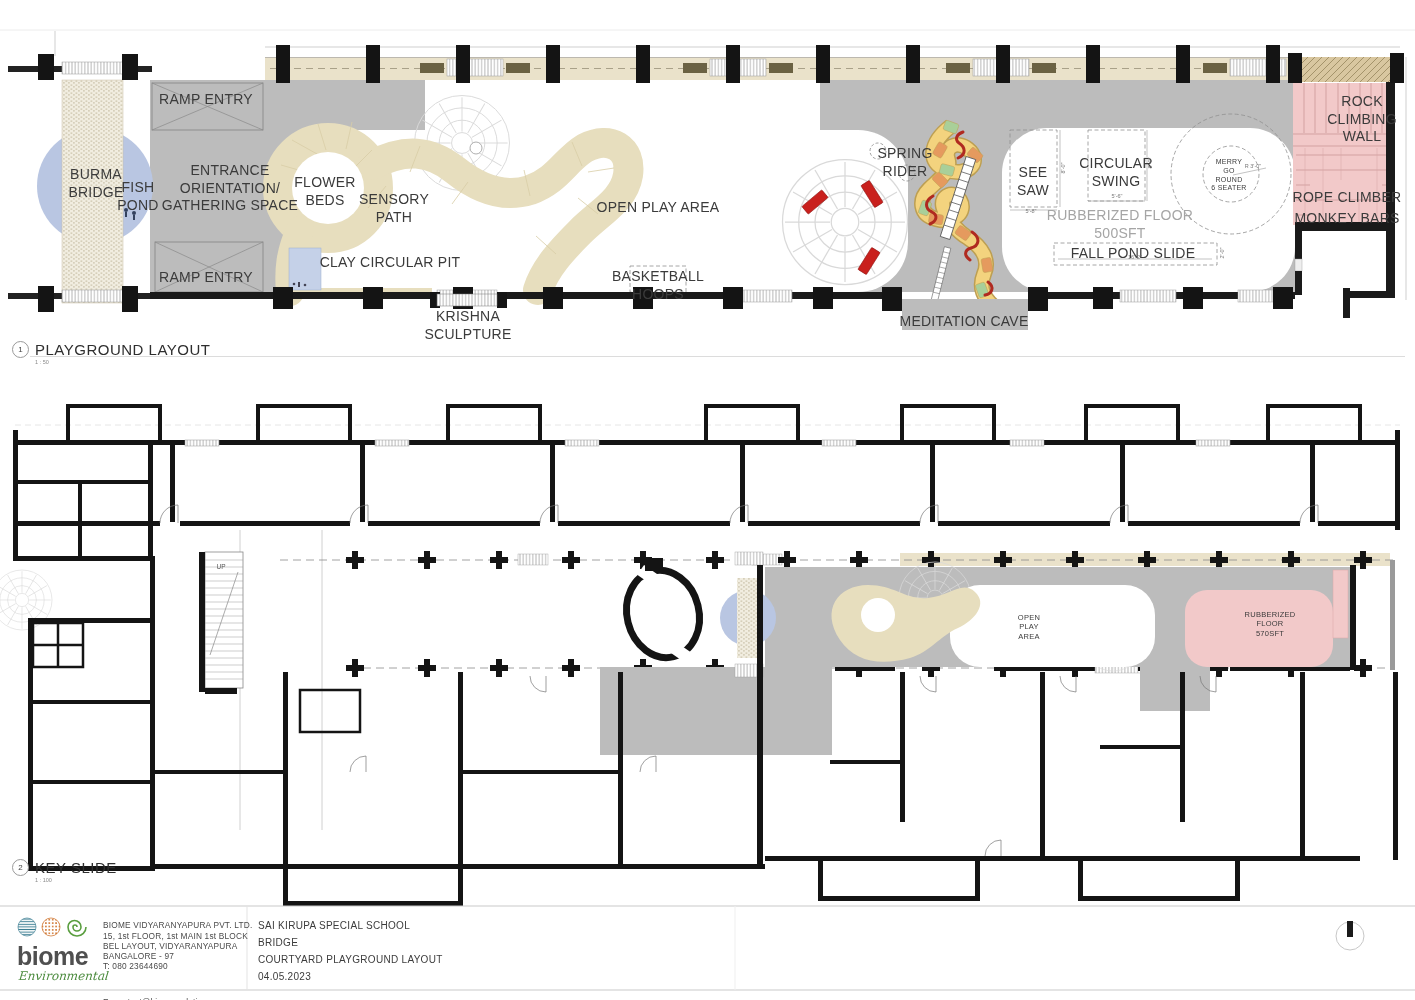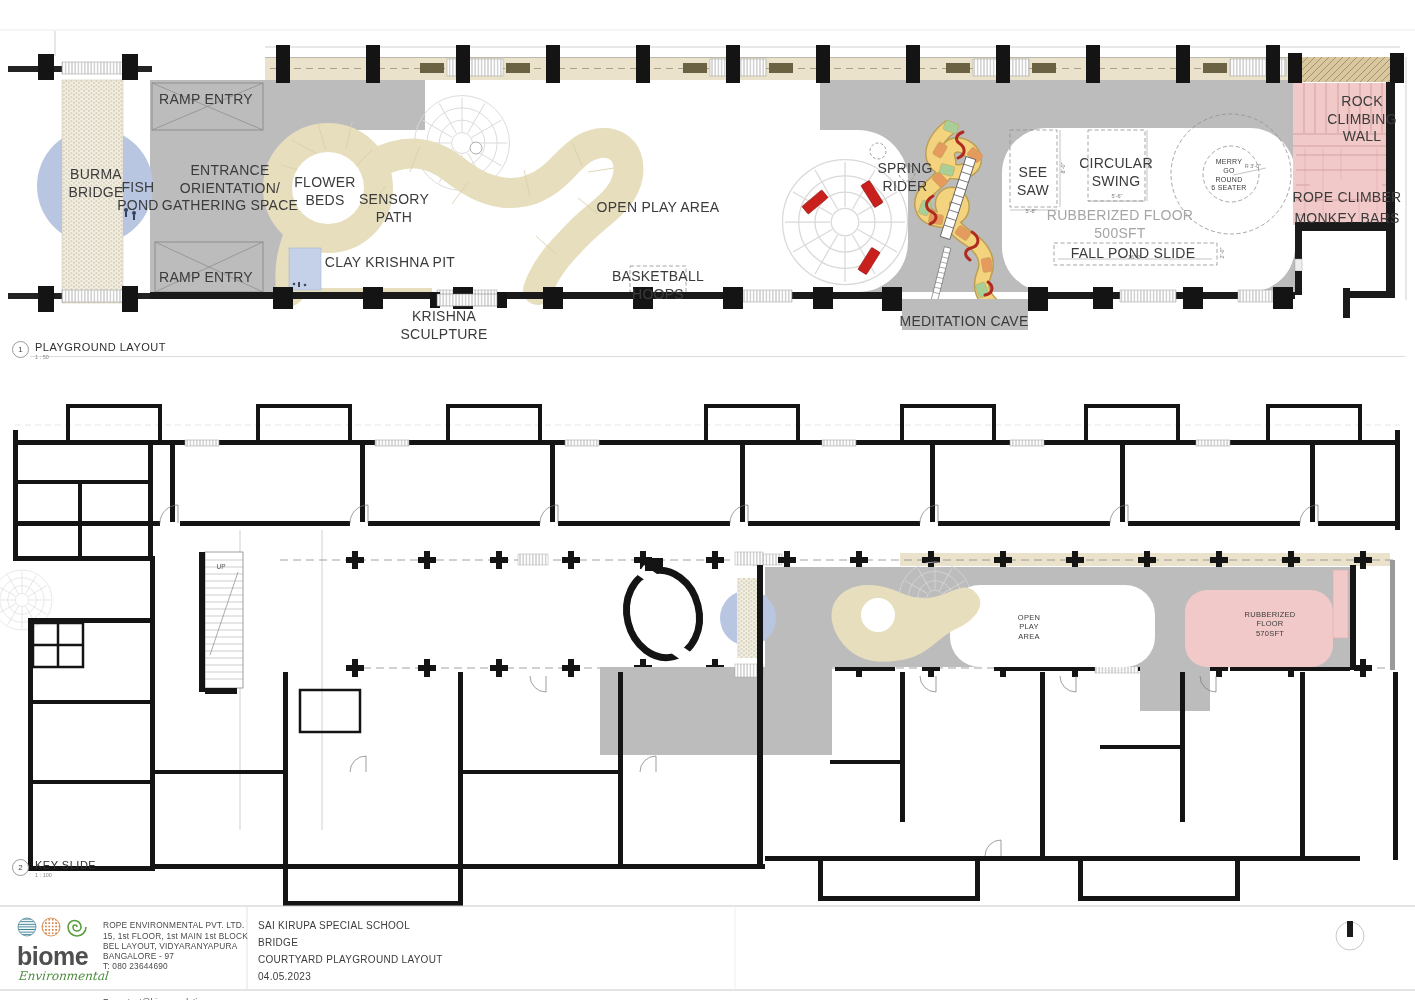--- a/index.html
+++ b/index.html
@@ -11,21 +11,21 @@
   .lbl.nowrap{white-space:nowrap;}
   .lbl.gray{color:#a5a5a5;}
   .lbl.sm{font-size:7px;}
   .lbl.kp{font-size:7.5px;}
   .dim{position:absolute;font-size:5.5px;color:#787878;white-space:nowrap;
        transform:translate(-50%,-50%);}
   .dim.vert{transform:translate(-50%,-50%) rotate(-90deg);}
   .callout{position:absolute;display:flex;align-items:flex-start;gap:6px;}
   .callout .num{width:15px;height:15px;border:1px solid #9a9a9a;border-radius:50%;
         font-size:8px;color:#444;display:flex;align-items:center;justify-content:center;background:#fff;}
-  .callout .t{font-size:11px;letter-spacing:.5px;color:#2e2e2e;}
+  .callout .t{font-size:15px;letter-spacing:.5px;color:#2e2e2e;}
   .callout .s{font-size:5.5px;color:#8a8a8a;margin-top:1px;}
   .rule{position:absolute;background:#dcdcdc;height:1px;}
   .tb-line{position:absolute;left:103px;font-size:8.3px;letter-spacing:.2px;color:#4a4a4a;white-space:nowrap;}
   .proj-line{position:absolute;left:258px;font-size:10px;letter-spacing:.3px;color:#3c3c3c;white-space:nowrap;}
   .biome-word{position:absolute;left:17px;top:944px;font-size:25px;font-weight:bold;color:#4f4f4f;
         letter-spacing:-.5px;line-height:1;}
   .biome-script{position:absolute;left:19px;top:969px;font-size:12px;font-style:italic;color:#4a8a3c;
         font-family:"DejaVu Serif",serif;transform:skewX(-6deg);}
 </style>
 </head>
@@ -575,27 +575,27 @@
 POND</div>
 <div class="lbl nowrap" style="left:206px;top:91px">RAMP ENTRY</div>
 <div class="lbl" style="left:230px;top:162px">ENTRANCE
 ORIENTATION/
 GATHERING SPACE</div>
 <div class="lbl nowrap" style="left:206px;top:269px">RAMP ENTRY</div>
 <div class="lbl" style="left:325px;top:174px">FLOWER
 BEDS</div>
 <div class="lbl" style="left:394px;top:191px">SENSORY
 PATH</div>
-<div class="lbl nowrap" style="left:390px;top:254px">CLAY KRISHNA PIT</div>
-<div class="lbl" style="left:444px;top:308px">KRISHNA
+<div class="lbl nowrap" style="left:390px;top:254px">CLAY CIRCULAR PIT</div>
+<div class="lbl" style="left:468px;top:308px">KRISHNA
 SCULPTURE</div>
 <div class="lbl nowrap" style="left:658px;top:199px">OPEN PLAY AREA</div>
 <div class="lbl" style="left:658px;top:268px">BASKETBALL
 HOOPS</div>
-<div class="lbl" style="left:905px;top:160px">SPRING
+<div class="lbl" style="left:905px;top:145px">SPRING
 RIDER</div>
 <div class="lbl nowrap" style="left:964px;top:313px">MEDITATION CAVE</div>
 <div class="lbl" style="left:1033px;top:164px">SEE
 SAW</div>
 <div class="lbl" style="left:1116px;top:155px">CIRCULAR
 SWING</div>
 <div class="lbl gray" style="left:1120px;top:207px">RUBBERIZED FLOOR
 500SFT</div>
 <div class="lbl nowrap" style="left:1133px;top:245px">FALL POND SLIDE</div>
 <div class="lbl sm" style="left:1229px;top:158px">MERRY
@@ -635,21 +635,21 @@
 <div class="callout" style="left:12px;top:859px">
   <div class="num">2</div>
   <div>
     <div class="t">KEY SLIDE</div>
     <div class="s">1 : 100</div>
   </div>
 </div>
 
 <div class="biome-word">biome</div>
 <div class="biome-script">Environmental</div>
-<div class="tb-line" style="top:920px">ROPE  ENVIRONMENTAL PVT. LTD.</div>
+<div class="tb-line" style="top:920px">BIOME  VIDYARANYAPURA PVT. LTD.</div>
 <div class="tb-line" style="top:931px">15, 1st FLOOR, 1st MAIN 1st BLOCK</div>
 <div class="tb-line" style="top:941px">BEL LAYOUT, VIDYARANYAPURA</div>
 <div class="tb-line" style="top:951px">BANGALORE - 97</div>
 <div class="tb-line" style="top:961px">T: 080 23644690</div>
 <div class="tb-line" style="top:997px">E: contact@biome-solutions.com</div>
 <div class="proj-line" style="top:920px">SAI KIRUPA SPECIAL SCHOOL</div>
 <div class="proj-line" style="top:937px">BRIDGE</div>
 <div class="proj-line" style="top:954px">COURTYARD PLAYGROUND LAYOUT</div>
 <div class="proj-line" style="top:971px">04.05.2023</div>
 

